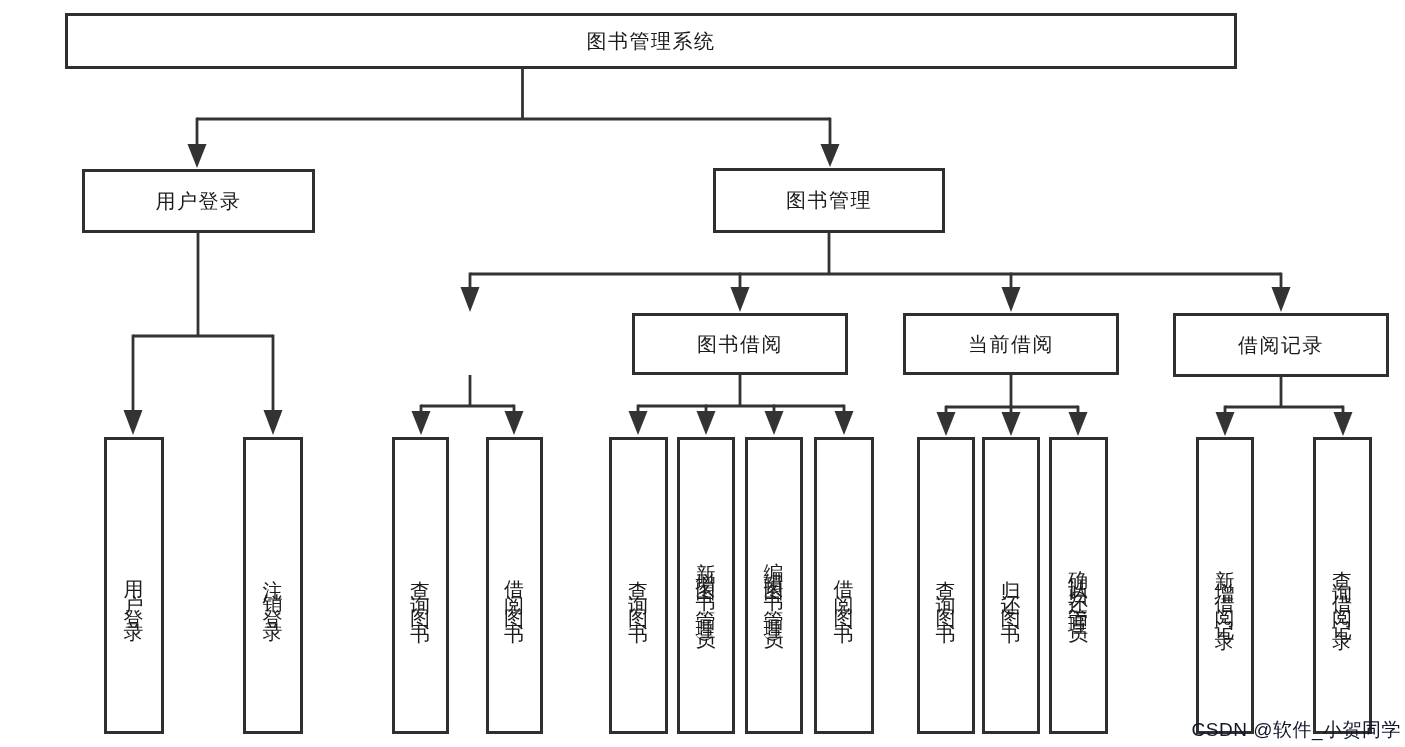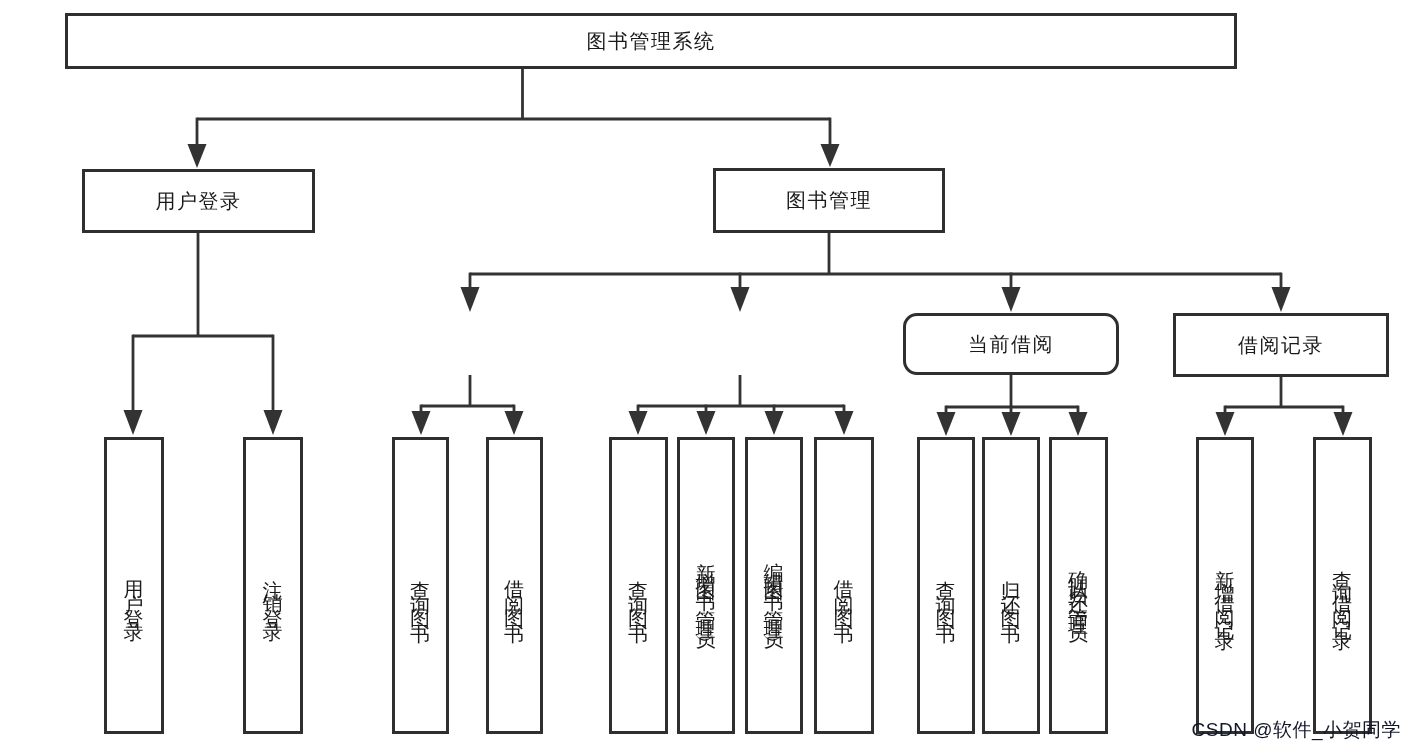--- a/index.html
+++ b/index.html
@@ -31,21 +31,21 @@
   .sp4 .vlabel{letter-spacing:.72em;transform:translateY(.36em);}
   .sp6 .vlabel{letter-spacing:.62em;transform:translateY(.31em);}
   .sp9 .vlabel{letter-spacing:.48em;transform:translateY(.24em);}
   .sp10 .vlabel{letter-spacing:.38em;transform:translateY(.19em);}
   
   .n-root{left:21px;top:13px;width:1172px;height:56px;margin-left:44px;}
   .n-user-login{left:82px;top:169px;width:233px;height:64px;}
   .n-book-mgmt{left:713px;top:168px;width:232px;height:65px;text-align:right;}
   .n-new-book{left:362px;top:313px;width:216px;height:62px;}
   .n-book-borrow{left:632px;top:313px;width:216px;height:62px;}
-  .n-current{left:903px;top:313px;width:216px;height:62px;border-radius:14px;}
+  .n-current{left:903px;top:313px;width:216px;height:62px;}
   .n-records{left:1173px;top:313px;width:216px;height:64px;text-align:center;}
   .vb{top:437px;height:297px;}
   .a1{left:104px;width:60px;}
   .a2{left:243px;width:60px;}
   .b1{left:392px;width:57px;}
   .b2{left:486px;width:57px;}
   .c1{left:609px;width:59px;}
   .c2{left:677px;width:58px;}
   .c3{left:745px;width:58px;}
   .c4{left:814px;width:60px;}
@@ -134,20 +134,23 @@
     <span class="hlabel">图书管理系统</span>
   </div>
 
   <div class="box n-user-login">
     <span class="hlabel">用户登录</span>
   </div>
   <div class="box n-book-mgmt">
     <span class="hlabel">图书管理</span>
   </div>
 
+  <div class="box n-book-borrow">
+    <span class="hlabel">图书借阅</span>
+  </div>
   <div class="box n-current">
     <span class="hlabel">当前借阅</span>
   </div>
   <div class="box n-records">
     <span class="hlabel">借阅记录</span>
   </div>
 
   <div class="box vbox vb a1 sp4">
     <span class="vlabel">用户登录</span>
   </div>

